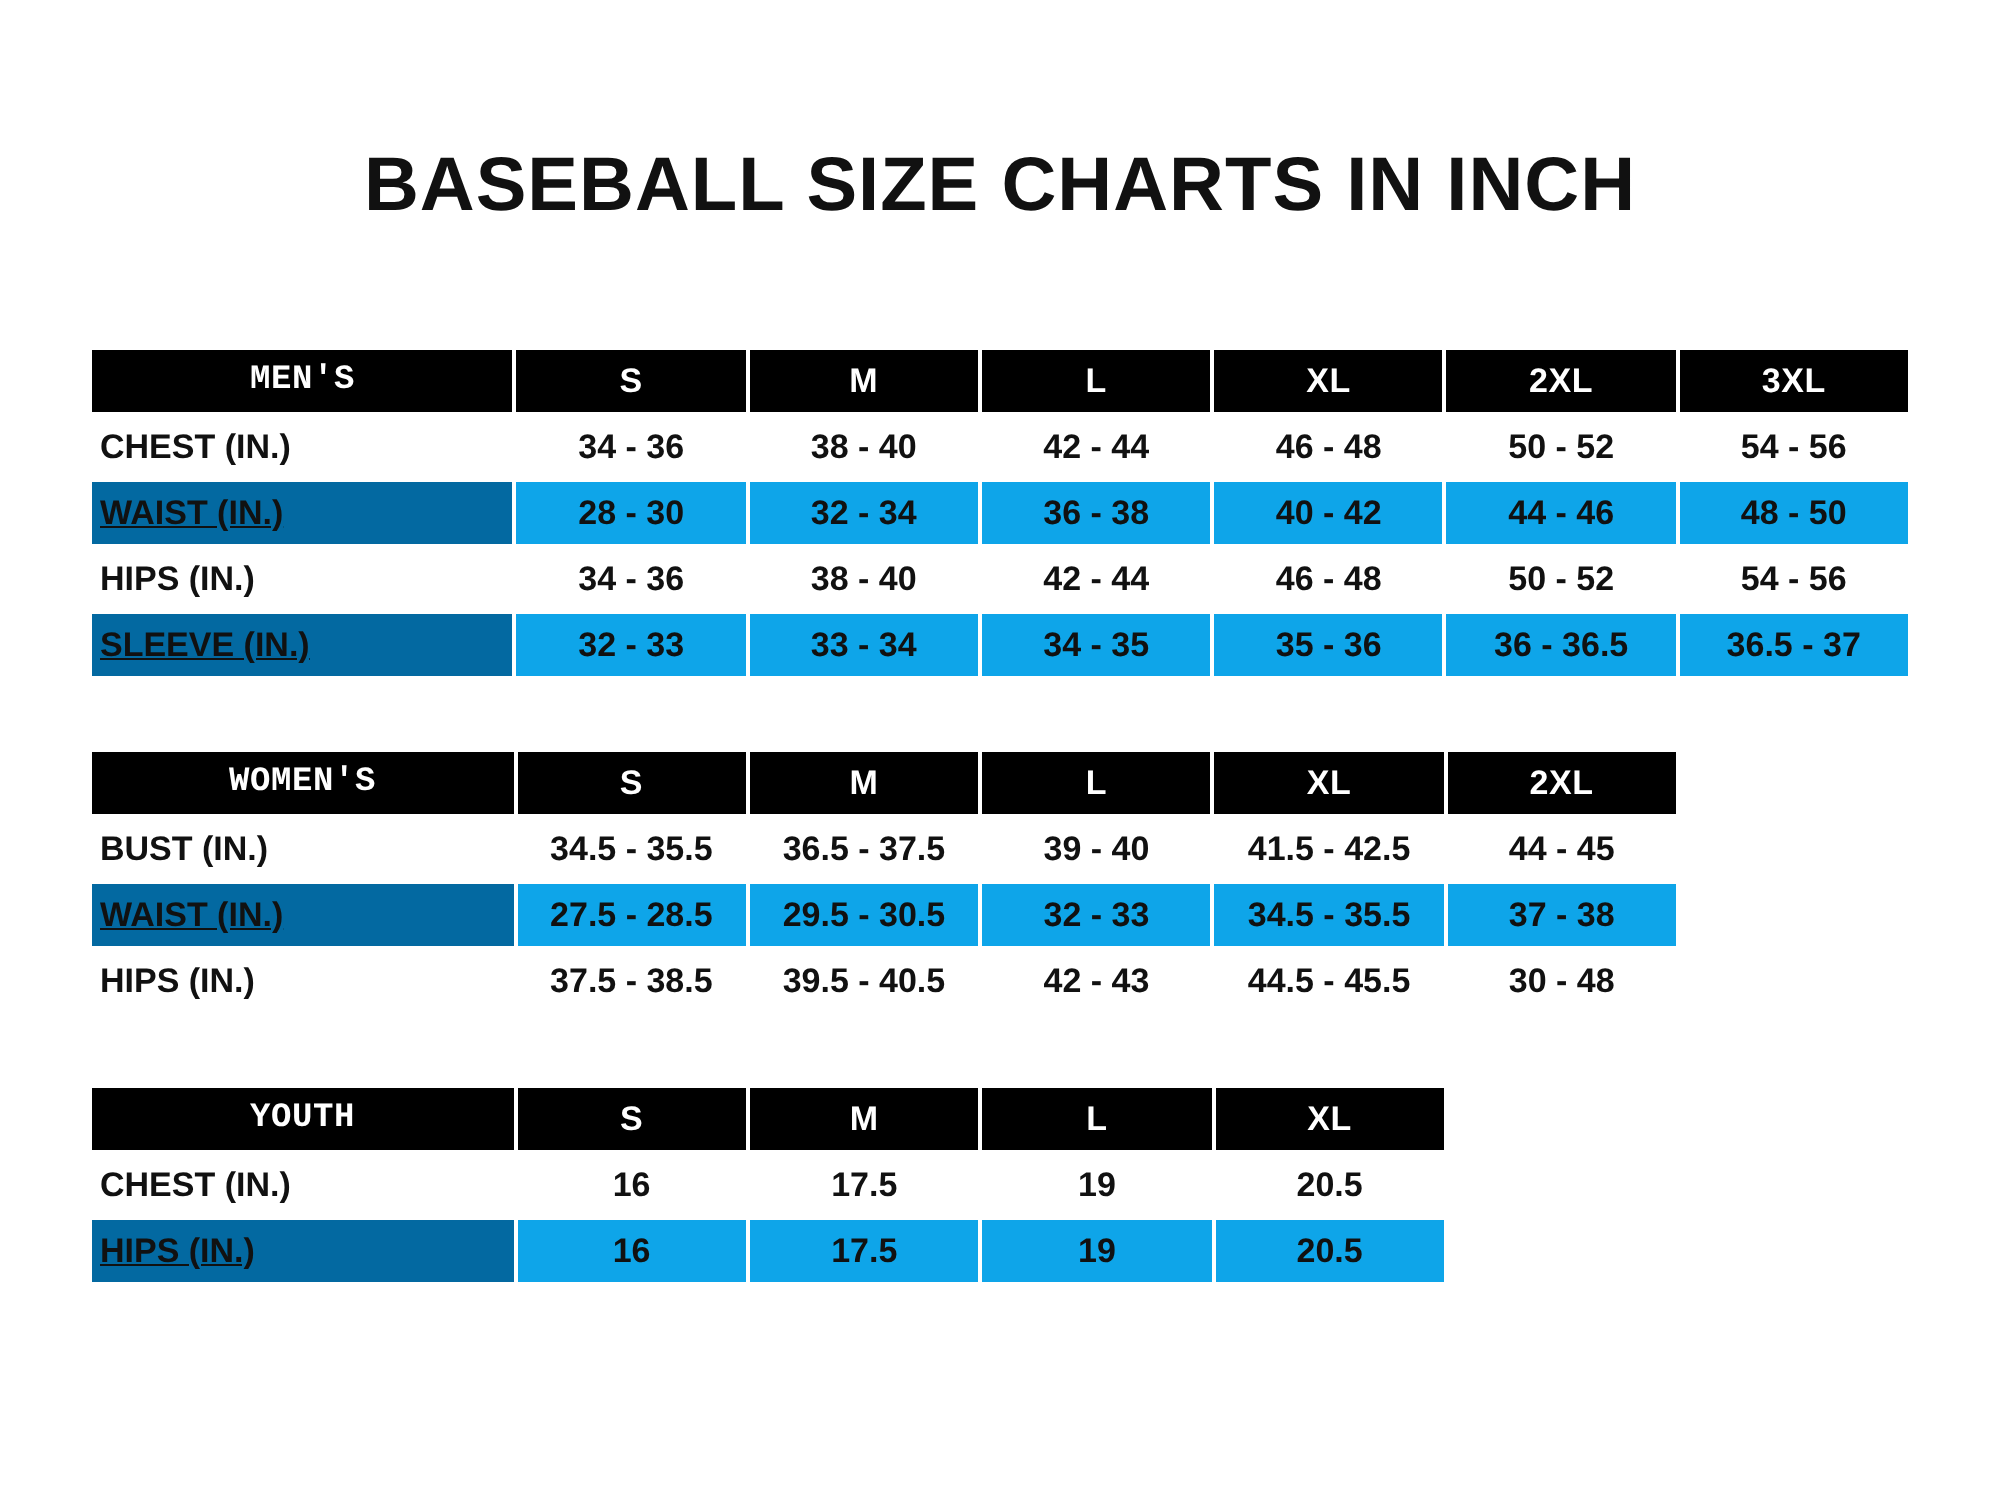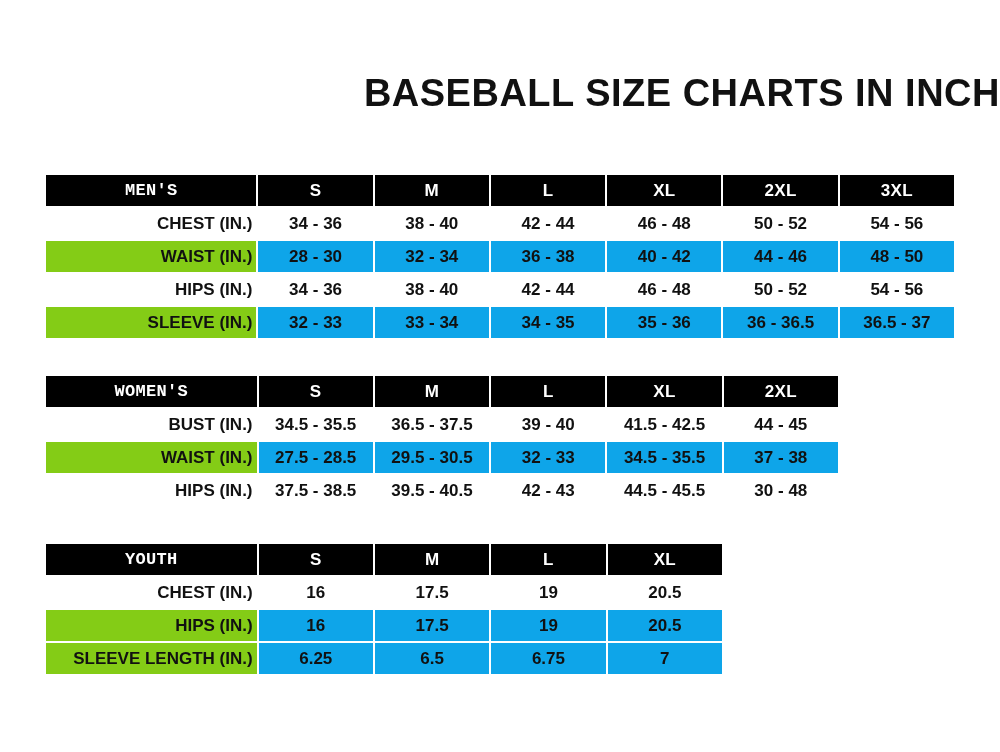--- a/index.html
+++ b/index.html
@@ -14,21 +14,21 @@
     color: #111111;
     overflow: hidden;
   }
   .page {
     position: relative;
     width: 1000px;
     height: 752px;
     box-sizing: border-box;
   }
   .title {
-    text-align: right;
+    text-align: center;
     font-size: 38px;
     font-weight: bold;
     letter-spacing: 0.5px;
     color: #111111;
     margin: 0;
     padding-top: 72px;
     padding-bottom: 0;
   }
 
   .tables-wrap {
@@ -67,25 +67,26 @@
 
   table.size-table tbody tr.odd td {
     background: #ffffff;
   }
   table.size-table tbody tr.even td {
     background: #0ea5e9;
   }
 
   table.size-table tbody td.rowlabel {
     background: #ffffff;
-    text-align: right;
+    text-align: left;
     font-weight: bold;
   }
   table.size-table tbody tr.even td.rowlabel {
-    background: #84cc16;
+    background: #0369a1;
+    text-decoration: underline;
   }
 
   
   .t-men { width: 912px; }
   .t-men col.c0 { width: 212px; }
   .t-men col.cx { width: 116px; }
 
   .t-women { width: 796px; }
   .t-women col.c0 { width: 212px; }
   .t-women col.cx { width: 116px; }
@@ -236,24 +237,17 @@
           <td>19</td>
           <td>20.5</td>
         </tr>
         <tr class="even">
           <td class="rowlabel">HIPS (IN.)</td>
           <td>16</td>
           <td>17.5</td>
           <td>19</td>
           <td>20.5</td>
         </tr>
-        <tr class="even">
-          <td class="rowlabel">SLEEVE LENGTH (IN.)</td>
-          <td>6.25</td>
-          <td>6.5</td>
-          <td>6.75</td>
-          <td>7</td>
-        </tr>
       </tbody>
     </table>
 
   </div>
 </div>
 
 </body></html>

